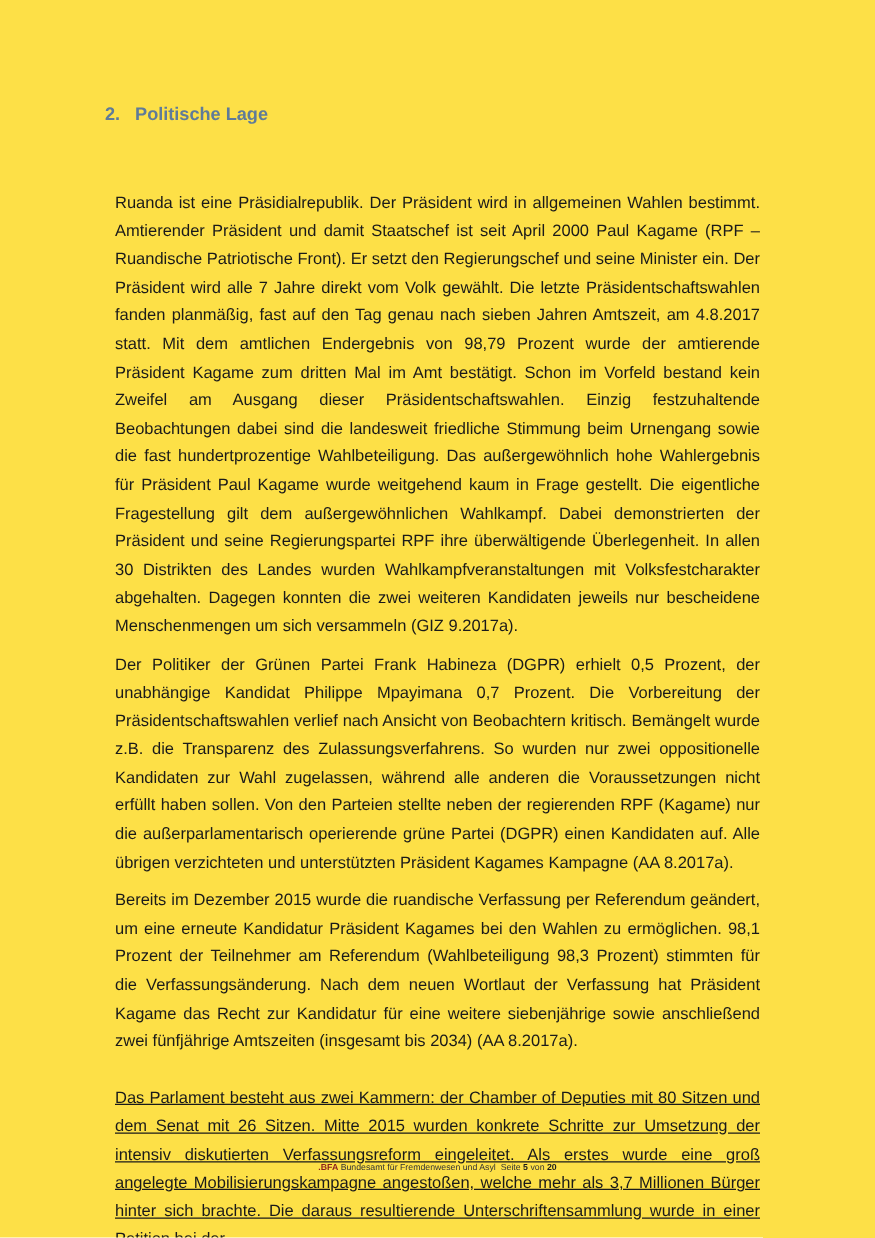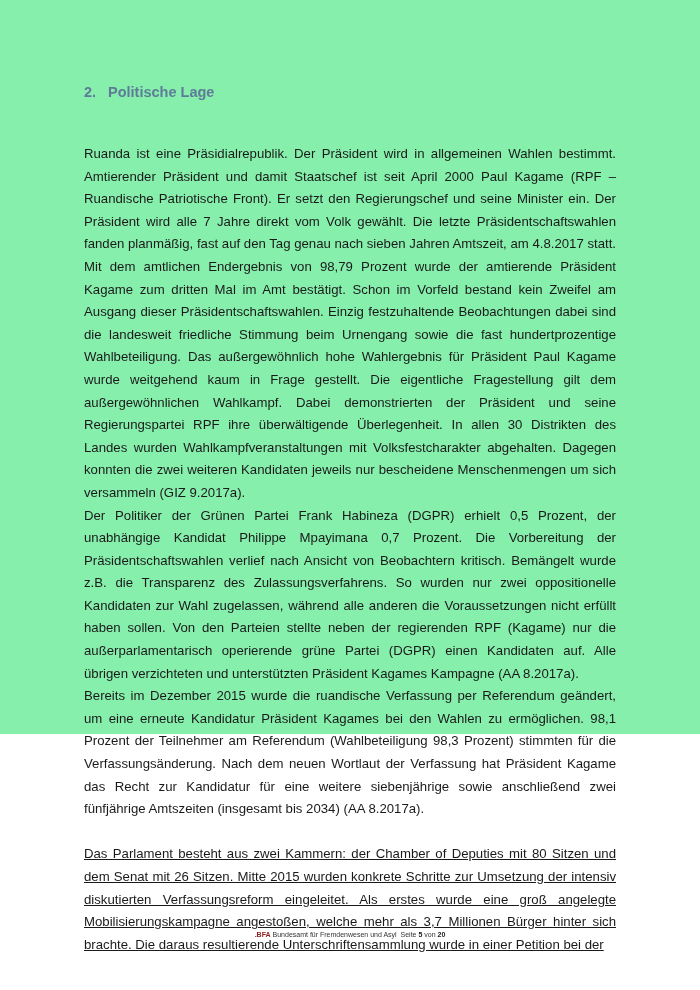--- a/index.html
+++ b/index.html
@@ -11,22 +11,22 @@
       width: 700px;
       height: 990px;
       position: relative;
       overflow: hidden;
       font-family: "Liberation Sans", sans-serif;
       color: #1a1a1a;
     }
     .page {
       position: absolute;
       left: 0; top: 0;
-      width: 700px; height: 734px;
-      background: #86efac;
+      width: 700px; height: 990px;
+      background: #fde047;
     }
     .heading {
       position: absolute;
       left: 84px;
       top: 84px;
       font-size: 14.5px;
       font-weight: bold;
       color: #5f7b99;
       margin: 0;
       white-space: nowrap;
@@ -37,21 +37,21 @@
     }
     .body-text {
       position: absolute;
       left: 84px;
       top: 143px;
       width: 532px;
       font-size: 13.2px;
       line-height: 22.6px;
     }
     .body-text p {
-      margin: 0;
+      margin: 8px;
       text-align: justify;
       text-align-last: left;
     }
     .body-text p.gap {
       margin-top: 22.6px;
       text-decoration: underline;
     }
     .footer {
       position: absolute;
       left: 0;

